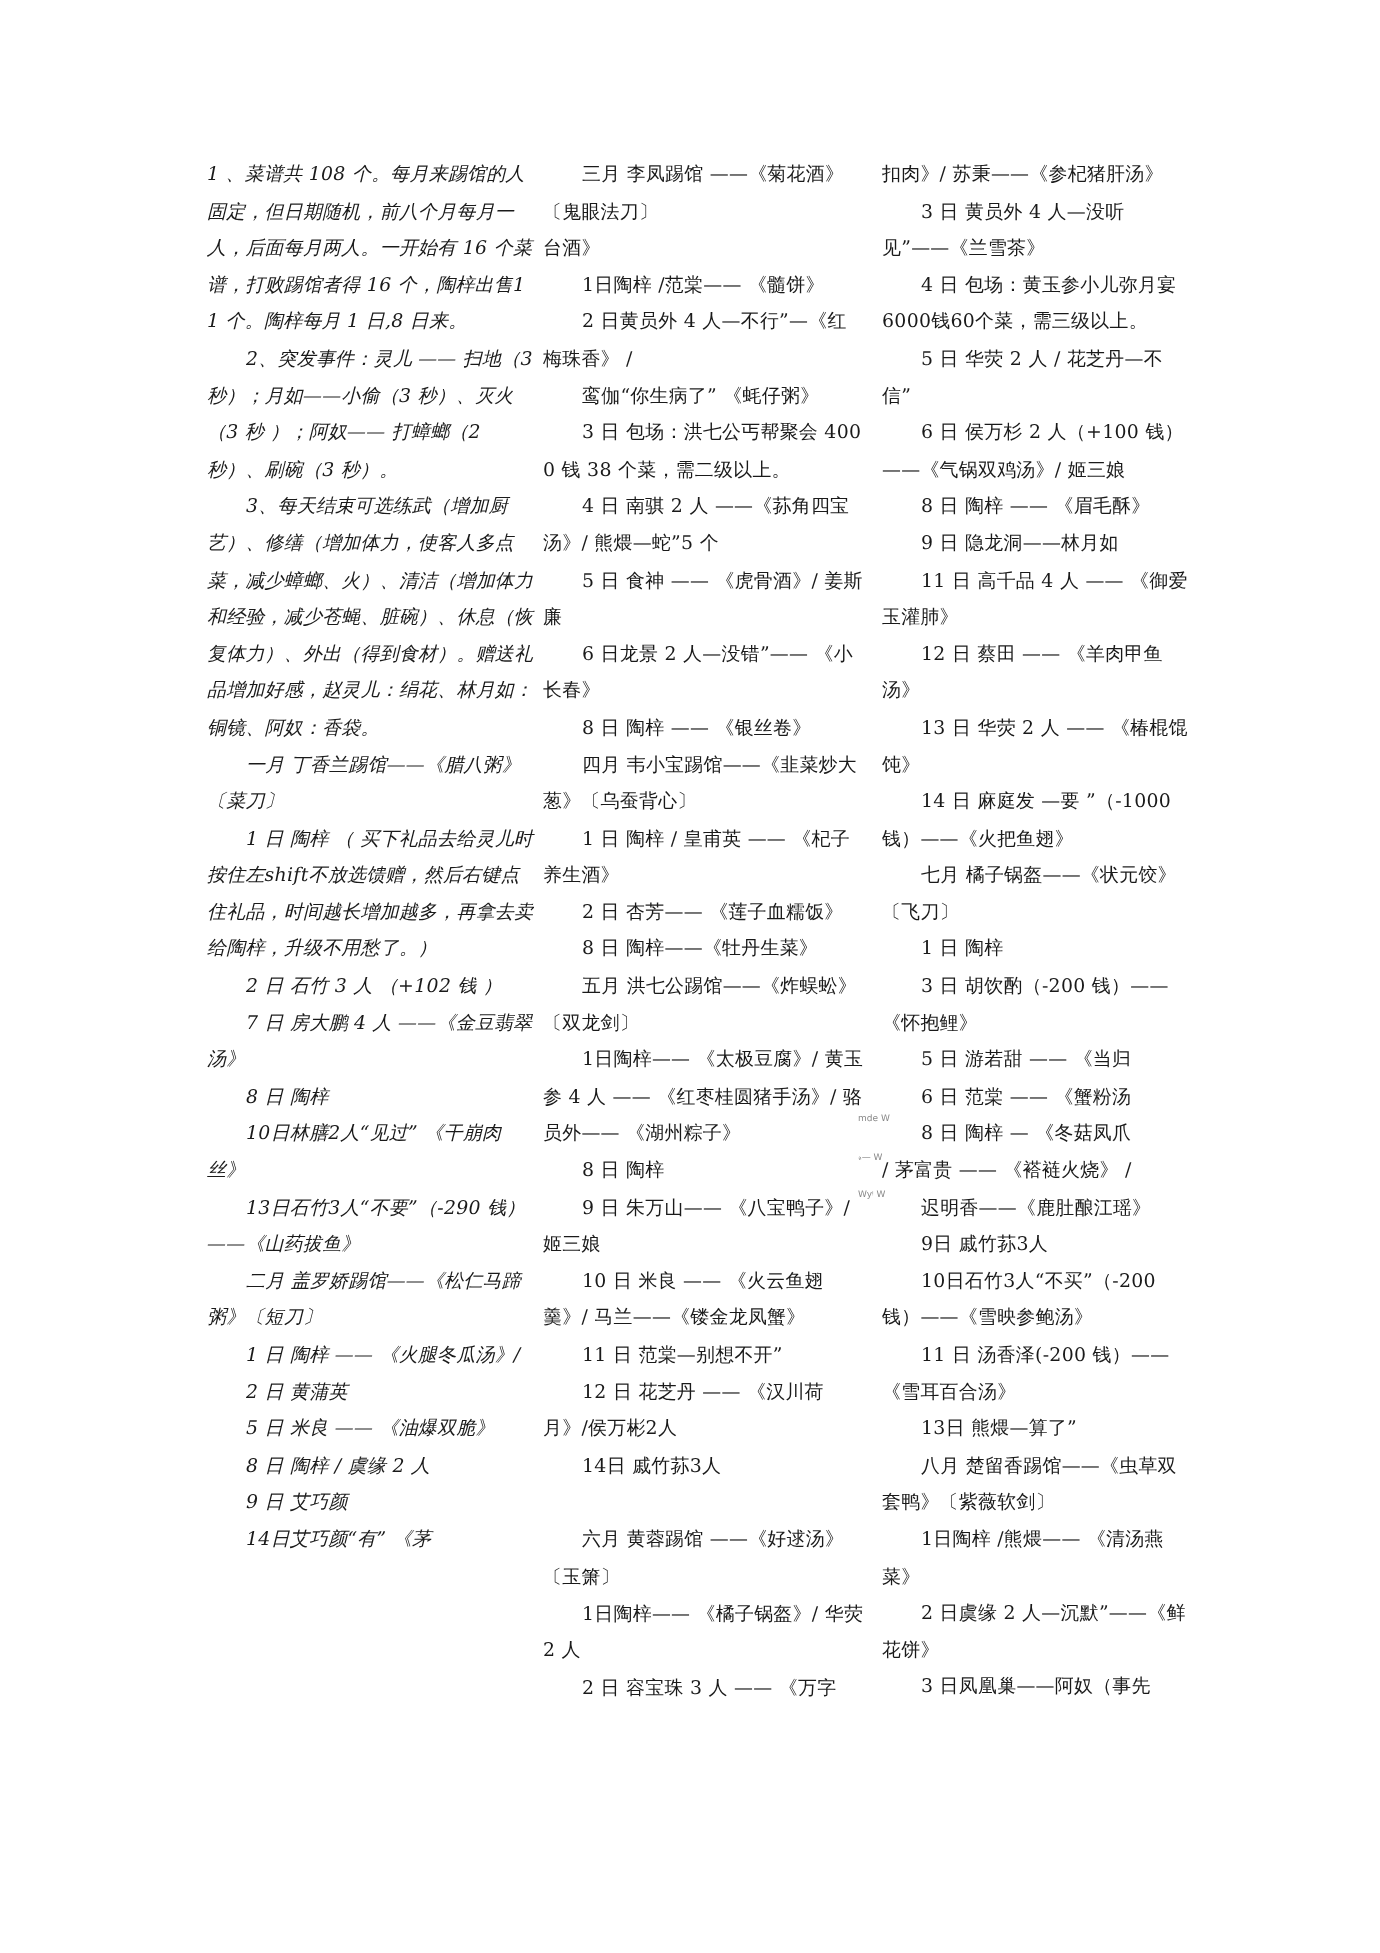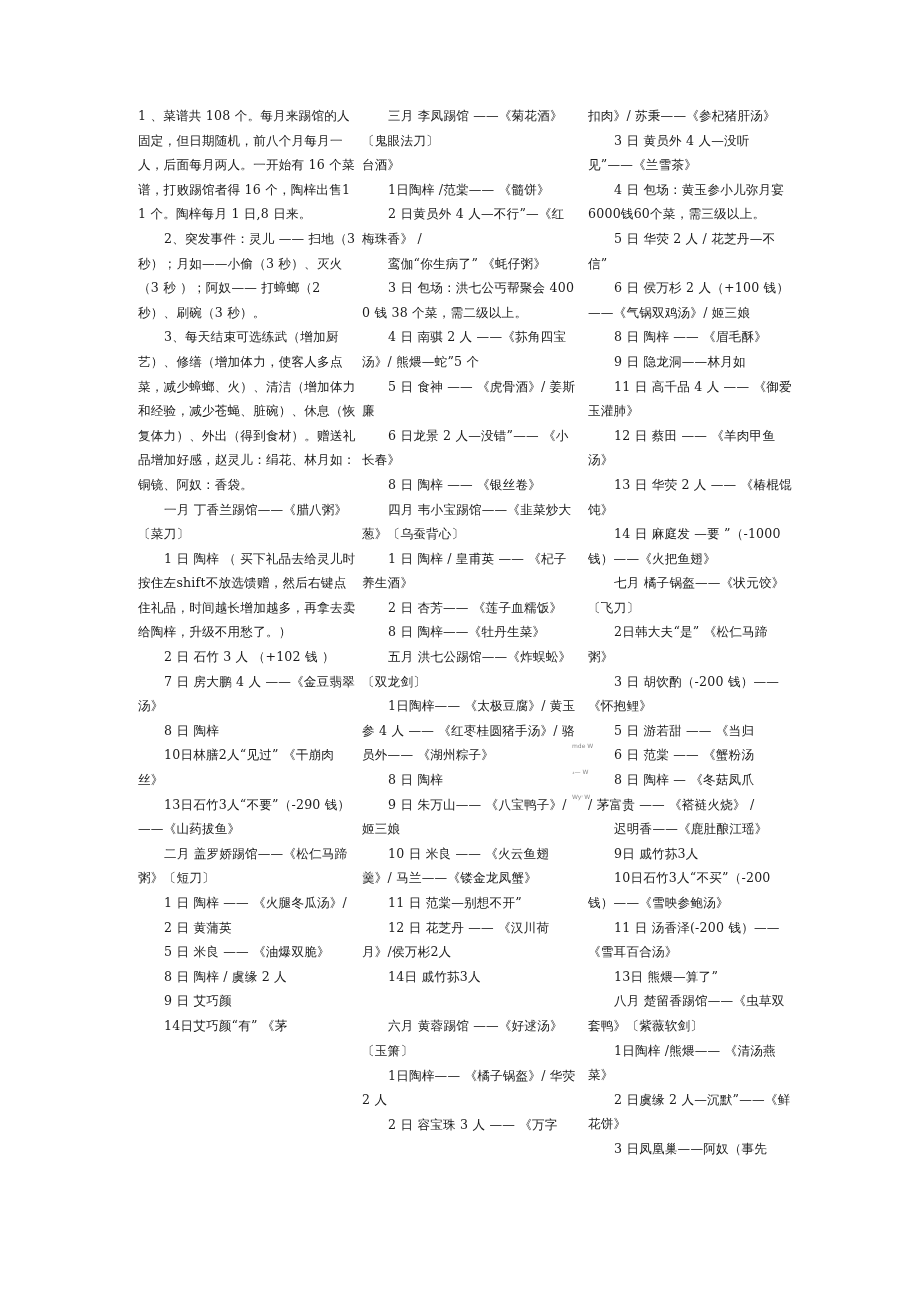--- a/index.html
+++ b/index.html
@@ -6,21 +6,21 @@
     body {
       width: 920px; height: 1302px; position: relative; overflow: hidden;
       font-family: "DejaVu Serif", "Liberation Serif", serif;
       color: #1a1a1a;
     }
     .page { position: absolute; left: 0; top: 0; width: 920px; height: 1302px; }
     .col {
       position: absolute; top: 104px; width: 220px;
       font-size: 12.6px; line-height: 24.6px; letter-spacing: 0.2px;
     }
-    .col-1 { left: 138px; }
+    .col-1 { left: 138px; font-style: italic; }
     .col-2 { left: 362px; width: 214px; }
     .col-3 { left: 588px; width: 204px; }
     .para { margin: 0; text-indent: 26px; word-break: break-all; }
     .para.noindent { text-indent: 0; }
     .para.gap { margin-top: 25px; }
     .stray {
       position: absolute; left: 572px; font-size: 6px; color: #888;
       font-family: "DejaVu Sans", sans-serif; line-height: 8px;
     }
   </style>
@@ -80,21 +80,21 @@
       <p class="para">4 日 包场：黄玉参小儿弥月宴6000钱60个菜，需三级以上。</p>
       <p class="para">5 日 华荧 2 人 / 花芝丹—不信”</p>
       <p class="para">6 日 侯万杉 2 人（+100 钱）——《气锅双鸡汤》/ 姬三娘</p>
       <p class="para">8 日 陶梓 —— 《眉毛酥》</p>
       <p class="para">9 日 隐龙洞——林月如</p>
       <p class="para">11 日 高千品 4 人 —— 《御爱玉灌肺》</p>
       <p class="para">12 日 蔡田 —— 《羊肉甲鱼汤》</p>
       <p class="para">13 日 华荧 2 人 —— 《椿棍馄饨》</p>
       <p class="para">14 日 麻庭发 —要 ”（-1000 钱）——《火把鱼翅》</p>
       <p class="para">七月 橘子锅盔——《状元饺》〔飞刀〕</p>
-      <p class="para">2日韩大夫“是” 《松仁马蹄粥》</p>
+      <p class="para">1 日 陶梓</p>
       <p class="para">3 日 胡饮酌（-200 钱）——《怀抱鲤》</p>
       <p class="para">5 日 游若甜 —— 《当归</p>
       <p class="para">6 日 范棠 —— 《蟹粉汤</p>
       <p class="para">8 日 陶梓 — 《冬菇凤爪</p>
       <p class="para noindent">/ 茅富贵 —— 《褡裢火烧》 /</p>
       <p class="para">迟明香——《鹿肚酿江瑶》</p>
       <p class="para">9日 戚竹荪3人</p>
       <p class="para">10日石竹3人“不买”（-200 钱）——《雪映参鲍汤》</p>
       <p class="para">11 日 汤香泽(-200 钱）——《雪耳百合汤》</p>
       <p class="para">13日 熊煨—算了”</p>

